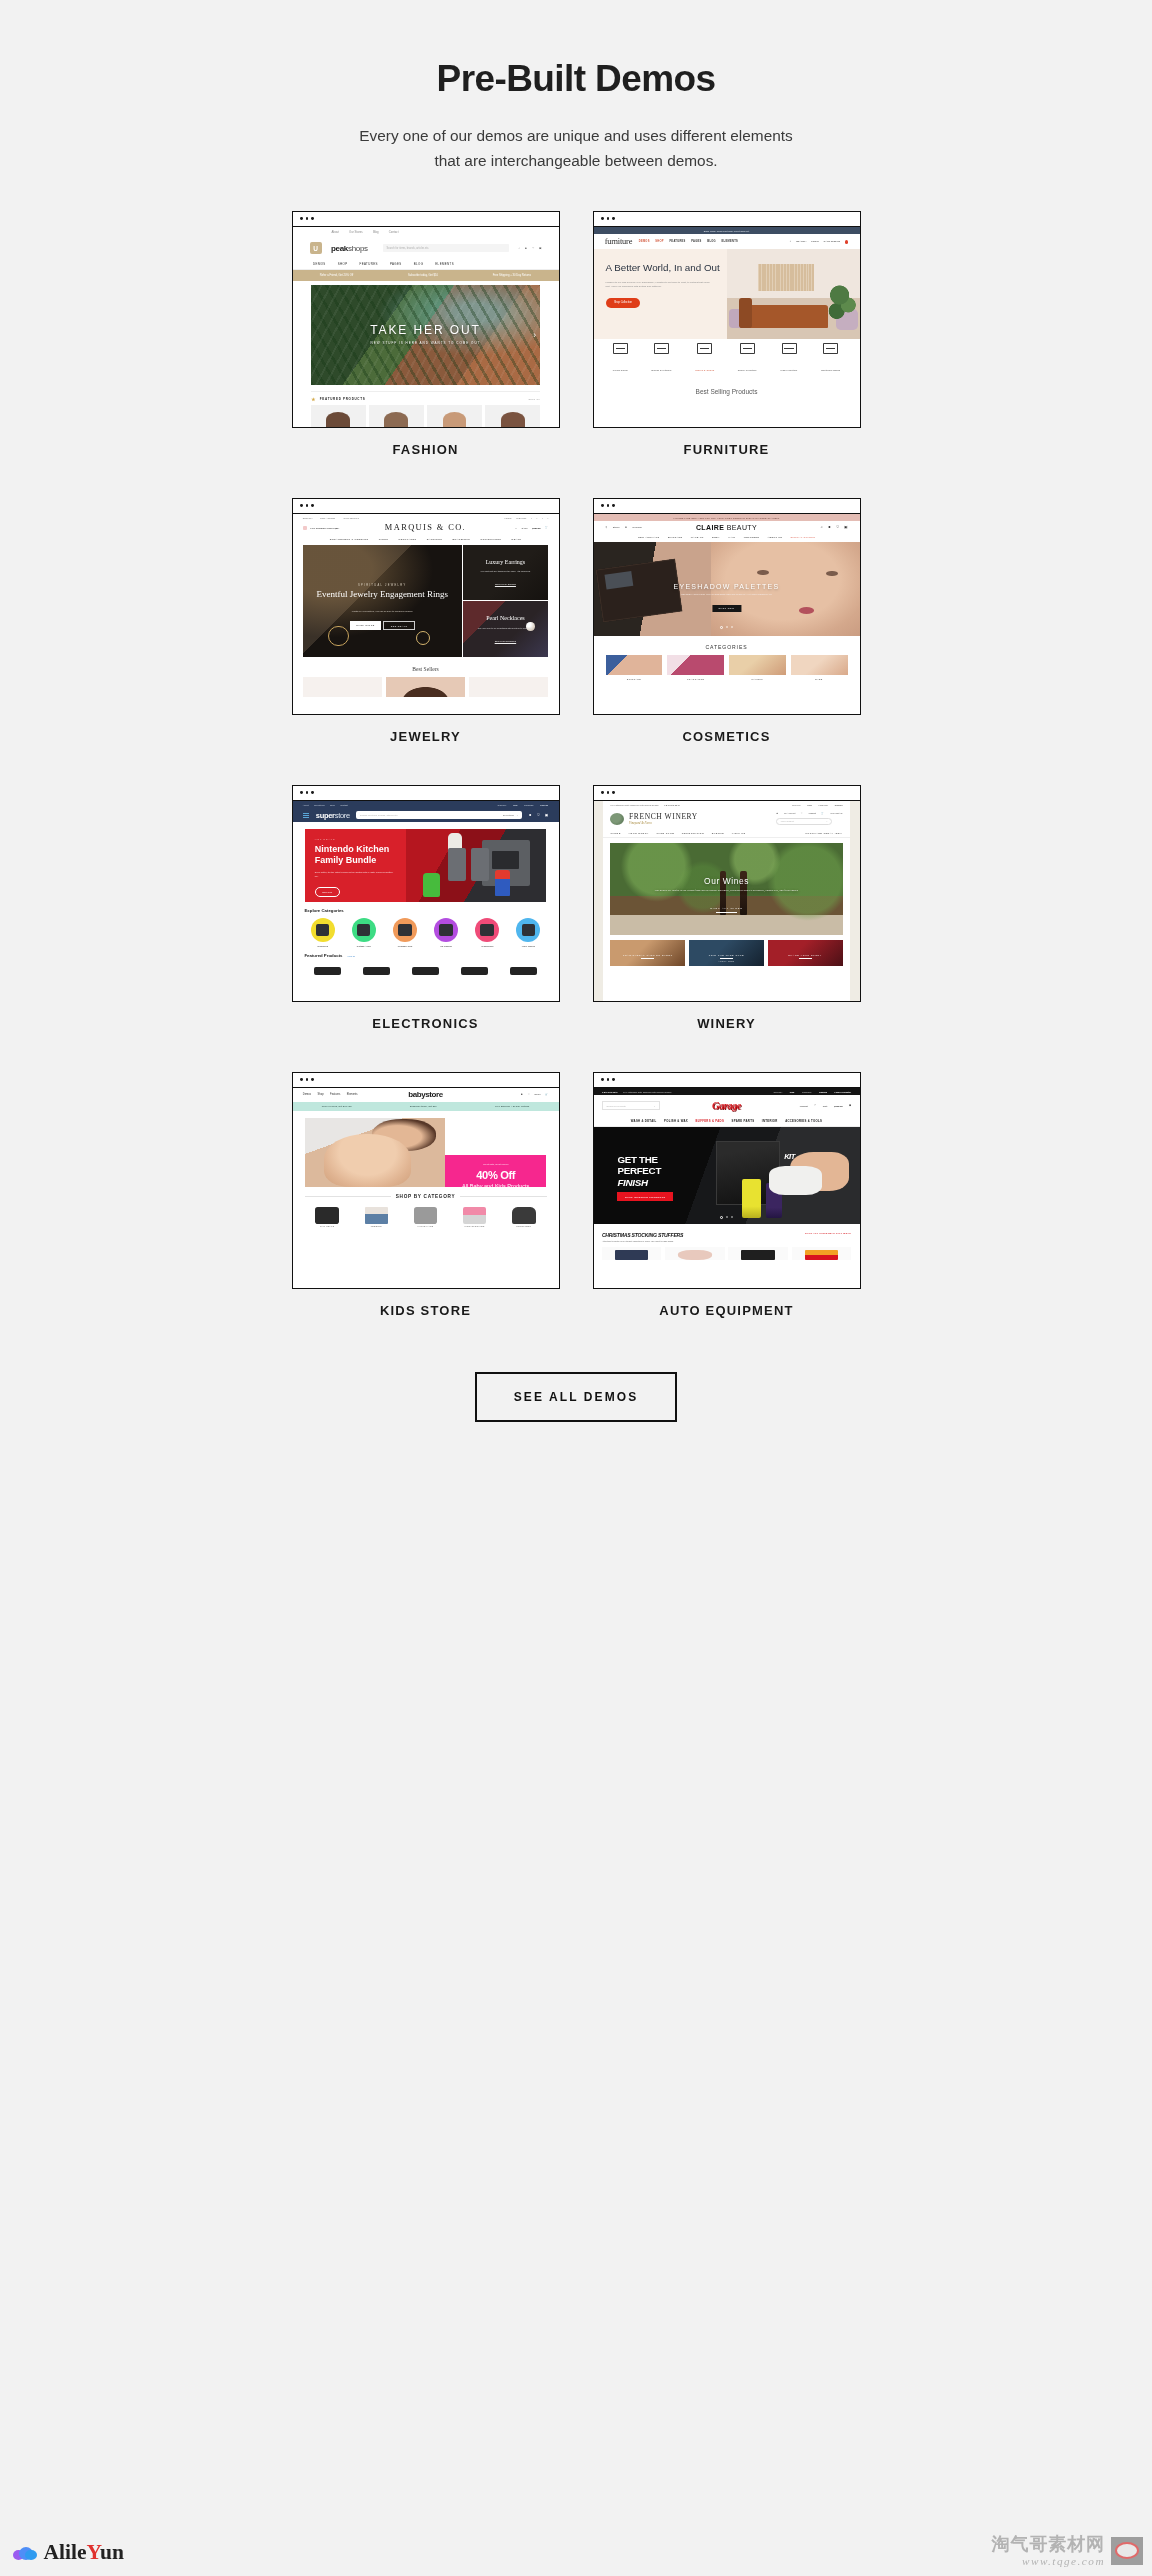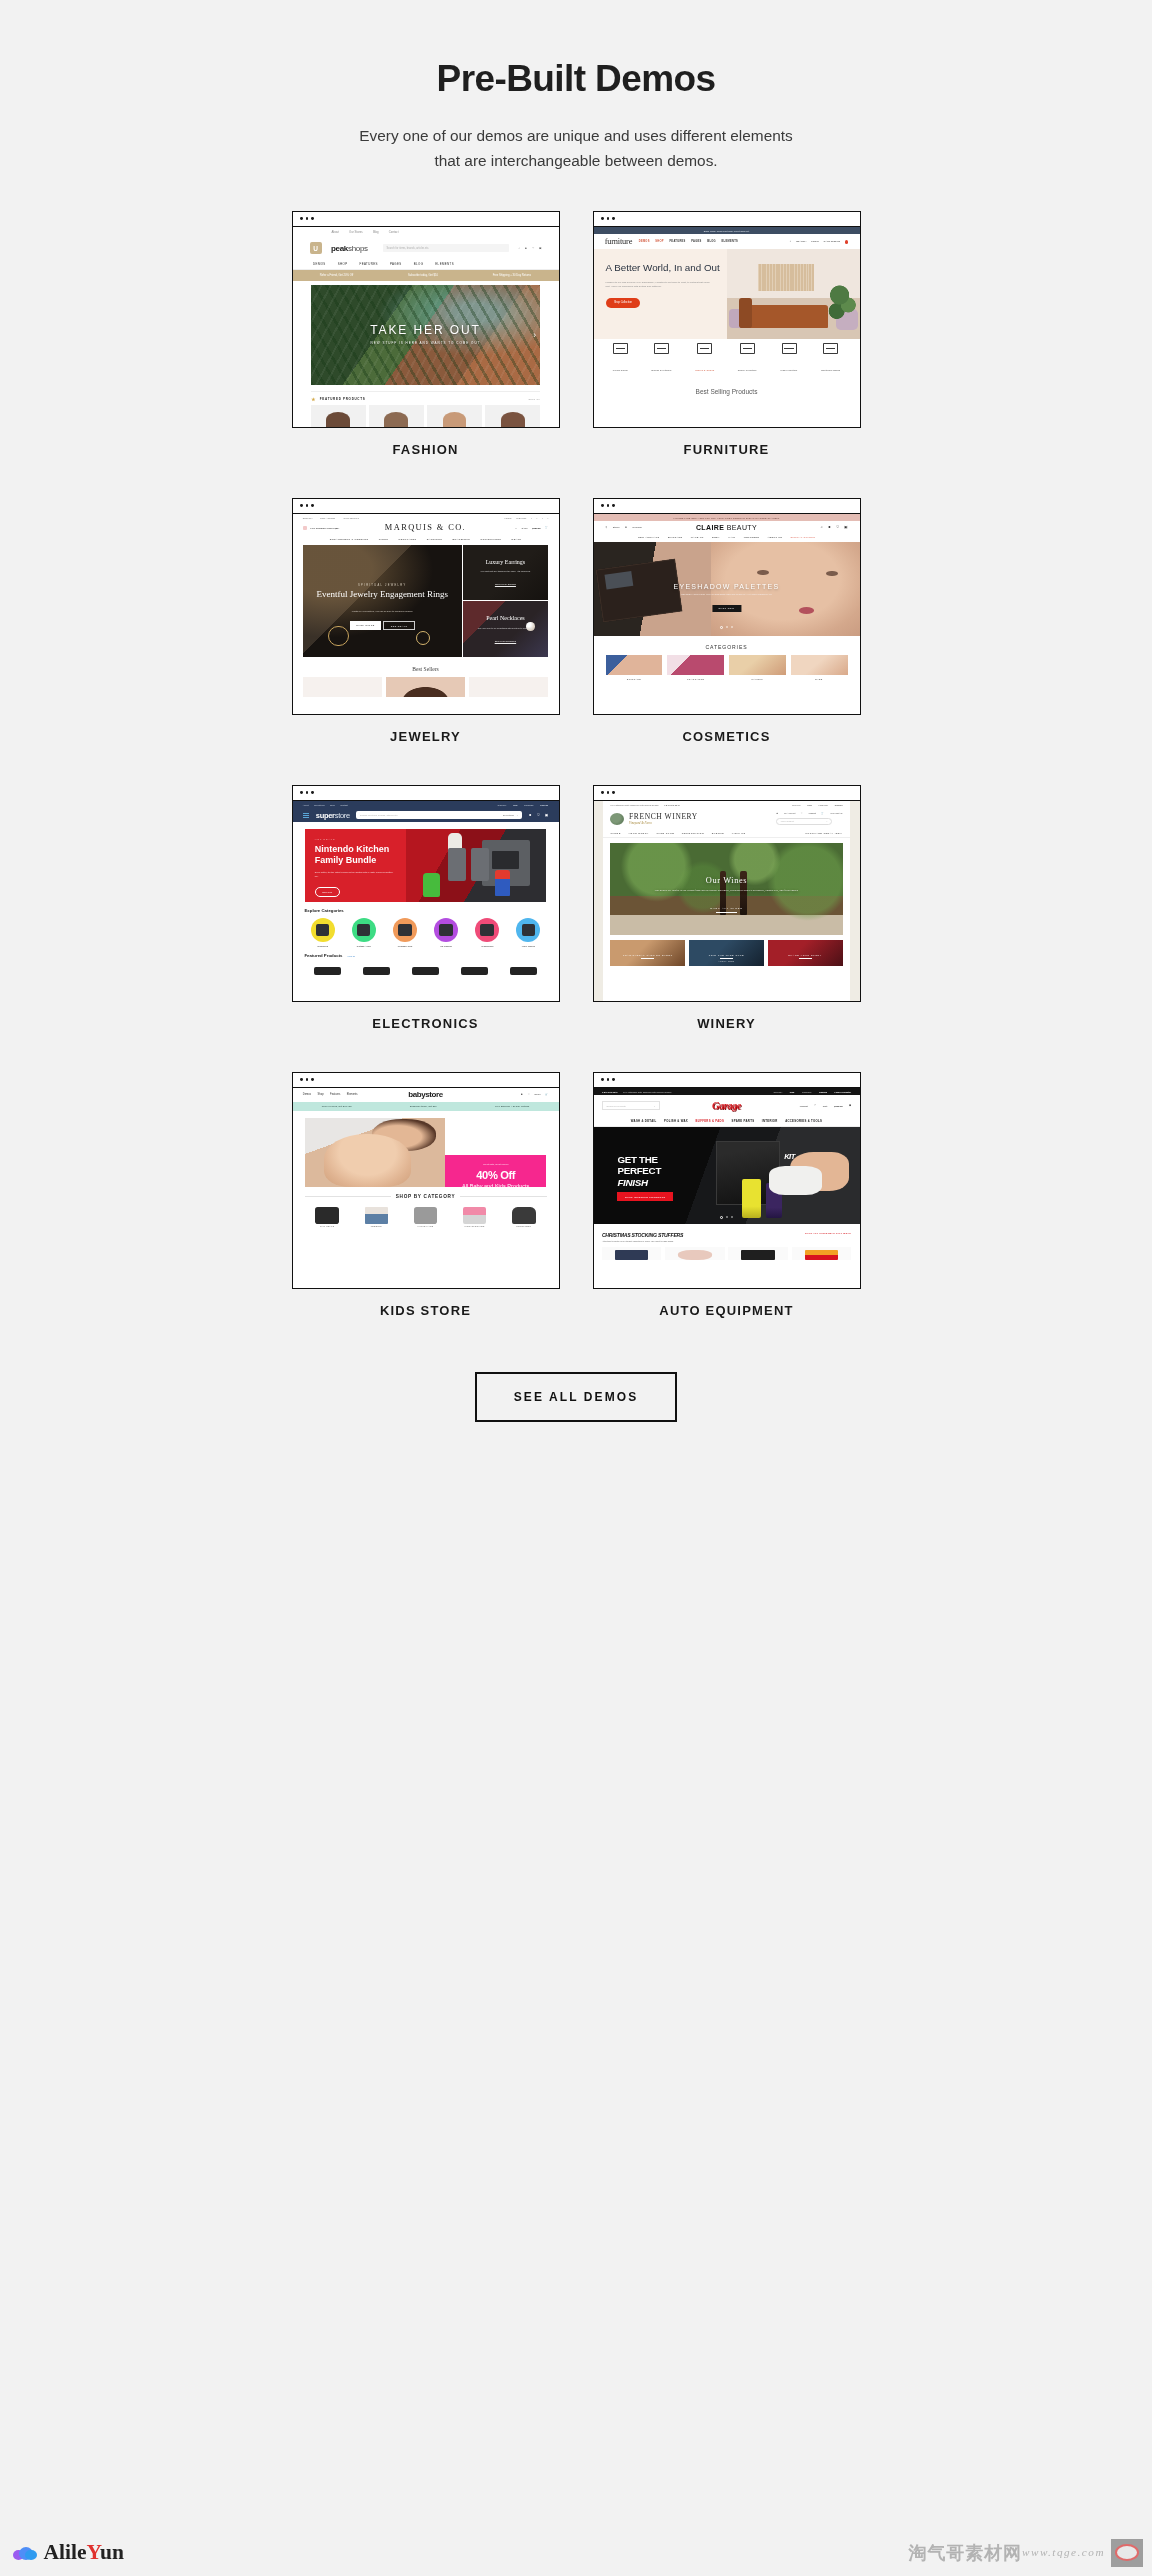--- a/index.html
+++ b/index.html
@@ -241,21 +241,21 @@
   .w-menu .pt{ margin-left:auto; font-size:2.3px;}
   .w-hero { height:92px; margin:4.7px 7.5px 0; position:relative; overflow:hidden;
     background:linear-gradient(180deg,#4a6b34 0 58%, #6b5436 58% 78%, #c9bca6 78% 100%);}
   .w-hero:before{ content:""; position:absolute; inset:0;
     background: radial-gradient(circle at 20% 25%, rgba(130,180,90,.55) 0 14%, transparent 18%),
                 radial-gradient(circle at 62% 18%, rgba(150,195,105,.5) 0 12%, transparent 16%),
                 radial-gradient(circle at 85% 40%, rgba(110,160,75,.55) 0 16%, transparent 20%),
                 radial-gradient(circle at 40% 48%, rgba(90,140,60,.45) 0 14%, transparent 18%);}
   .w-bot1,.w-bot2{ position:absolute; bottom:22%; width:6.5px; height:48%; background:linear-gradient(180deg,#3a2418 0 18%, #1c120c 100%); border-radius:1.9px 1.9px 0.9px 0.9px;}
   .w-bot1{ left:47%;} .w-bot2{ left:56%;}
-  .w-ht{ position:absolute; left:0; right:0; top:36%; text-align:center; color:#fff; font-family:Liberation Serif, serif; font-size:8.4px; letter-spacing:0.6px; z-index:4; text-shadow:0 0.9px 3.7px rgba(0,0,0,.5);}
+  .w-ht{ position:absolute; left:0; right:0; top:36%; text-align:center; color:#fff; font-family:Liberation Sans, sans-serif; font-size:8.4px; letter-spacing:0.6px; z-index:4; text-shadow:0 0.9px 3.7px rgba(0,0,0,.5);}
   .w-hp{ position:absolute; left:18%; right:18%; top:49%; text-align:center; color:#f1efe9; font-family:"Liberation Serif", serif; font-size:2.8px; line-height:1.8; z-index:4; text-shadow:0 0.9px 2.8px rgba(0,0,0,.5);}
   .w-hb{ position:absolute; left:0; right:0; top:70%; text-align:center; color:#fff; font-size:2.4px; letter-spacing:0.9px; z-index:4;}
   .w-hb:after{ content:""; display:block; width:20.6px; height:0.7px; background:#fff; margin:1.9px auto 0;}
   .w-cards { margin:4.7px 7.5px 0; display:flex; gap:3.7px;}
   .w-card { flex:1; height:26px; position:relative; overflow:hidden;}
   .w-card:nth-child(1){ background:linear-gradient(135deg,#c99a6e 0 40%, #6d4527 100%);}
   .w-card:nth-child(2){ background:linear-gradient(135deg,#2d4a63 0 40%, #14212e 100%);}
   .w-card:nth-child(3){ background:linear-gradient(135deg,#a31f28 0 40%, #4b1016 100%);}
   .w-card span{ position:absolute; left:0; right:0; bottom:26%; text-align:center; color:#fff; font-size:2.2px; letter-spacing:0.7px;}
   .w-card span:after{ content:""; display:block; width:13px; height:0.6px; background:#fff; margin:1.9px auto 0;}
@@ -334,21 +334,21 @@
 
   
   .wm-left { position:absolute; left:13px; bottom:11.2px; display:flex; align-items:center; gap:6.5px;}
   .wm-cloud { width:24px; height:15px; position:relative;}
   .wm-cloud .c1{position:absolute; left:0; top:4.7px; width:11.2px;height:10.3px;border-radius:50%;background:#9b5cf0;}
   .wm-cloud .c2{position:absolute; left:5.6px; top:1.9px; width:14px;height:13px;border-radius:50%;background:#4f8ef7;}
   .wm-cloud .c3{position:absolute; left:12px; top:4.7px; width:12px;height:10.3px;border-radius:50%;background:#2f9bf0;}
   .wm-txt { font-family:"Liberation Serif", serif; font-size:21.5px; font-weight:700; color:#222;}
   .wm-txt u { text-decoration:none; color:#e0312e;}
   .wm-right { position:absolute; right:9.4px; bottom:9.4px; display:flex; align-items:center; gap:5.6px;}
-  .wm-cn { display:flex; align-items:flex-start;}
+  .wm-cn { display:flex; flex-direction:column; align-items:flex-end;}
   .wm-cn .zh{ font-size:18px; font-weight:800; color:#b3b3b3; letter-spacing:0.9px; line-height:1;}
   .wm-cn .url{ font-family:"Liberation Serif", serif; font-style:italic; font-size:11.2px; color:#b3b3b3; letter-spacing:1.5px; margin-top:1.9px;}
   .wm-glass { width:32px;height:28px; background:#9e9e9e; display:flex; align-items:center; justify-content:center;}
   .wm-glass .g{ width:24px;height:17px; border:2.8px solid #e06a6a; border-radius:50%; position:relative; background:#e8e8e8;}
 </style>
 </head>
 <body>
 
 <div class="page-head">
   <h1 class="page-title">Pre-Built Demos</h1>

